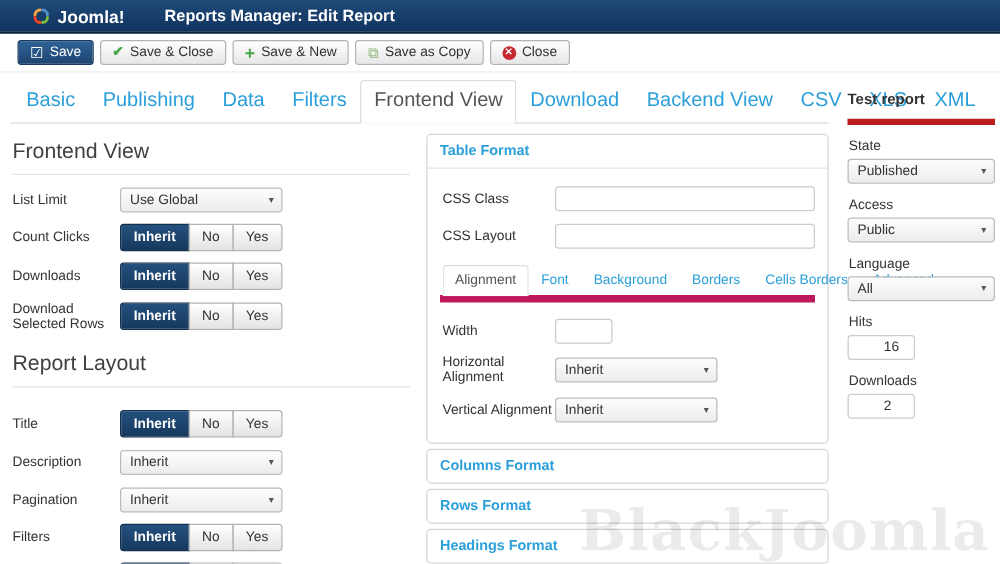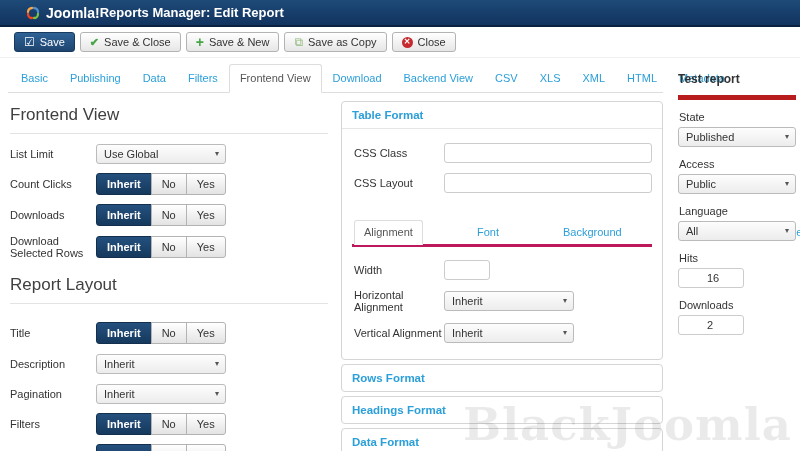--- a/index.html
+++ b/index.html
@@ -10,21 +10,21 @@
   }
 
   
   .navbar {
     height:27px; display:flex; align-items:center; padding-left:25px;
     background:linear-gradient(#1e4a78,#12335f);
     border-bottom:2px solid #0a2240;
   }
   .logo { display:flex; align-items:center; gap:5px; color:#fff; font-size:14px; font-weight:bold; }
   .logo svg { width:16px; height:16px; }
-  .navbar-title { color:#fff; font-size:13px; font-weight:bold; }
+  .navbar-title { color:#fff; font-size:13px; font-weight:bold; margin-left:32px; }
 
   
   .toolbar { padding:5px 10px 5px 14px; display:flex; gap:5px; align-items:center; border-bottom:1px solid #f0f0f0; }
   .btn {
     display:inline-flex; align-items:center; gap:5px; height:20px; padding:0 9px;
     font-size:11px; color:#333; cursor:pointer; border:1px solid #b3b3b3; border-radius:3px;
     background:linear-gradient(#ffffff,#e6e6e6); white-space:nowrap;
   }
   .btn-primary { background:linear-gradient(#2f6296,#1e4570); border-color:#173a5e; color:#fff; }
   .ic-save  { color:#fff; font-size:12px; line-height:1; }
@@ -38,21 +38,21 @@
   }
 
   
   .content { display:flex; padding:6px 8px 0 8px; }
   .main { width:655px; flex:0 0 655px; }
   .sidebar { flex:1; padding:0 2px 0 15px; }
 
   
   .tabbar { display:flex; border-bottom:1px solid #ddd; padding-left:2px; }
   .tab {
-    font-size:11px; color:#2b9fd9; padding:7px 10px 8px; cursor:pointer;
+    font-size:16px; color:#2b9fd9; padding:7px 10px 8px; cursor:pointer;
     border:1px solid transparent; margin-bottom:-1px; white-space:nowrap;
   }
   .tab.active { color:#555; background:#fff; border-color:#ddd; border-bottom-color:#fff; border-radius:3px 3px 0 0; }
 
   .panels { display:flex; gap:13px; padding-top:6px; }
   .col-left { width:320px; flex:0 0 320px; }
   .col-mid  { width:322px; flex:0 0 322px; padding-top:2px; }
 
   
   h2.section {
@@ -80,31 +80,31 @@
     cursor:pointer; margin-left:-1px;
   }
   .tbtn:first-child { border-radius:3px 0 0 3px; margin-left:0; }
   .tbtn:last-child  { border-radius:0 3px 3px 0; }
   .tbtn.active { background:linear-gradient(#24507e,#16395d); border-color:#122f4e; color:#fff; font-weight:bold; }
 
   .tinput {
     height:20px; border:1px solid #ccc; border-radius:3px; background:#fff;
     font-size:11px; color:#333; padding:0 6px; font-family:inherit; outline:none;
   }
-  .grow { flex:1; } .w46 { width:46px; } .w54 { width:66px;padding-left:28px; }
+  .grow { flex:1; } .w46 { width:46px; } .w54 { width:54px;padding-left:28px; }
 
   
   .panel { border:1px solid #d5d5d5; border-radius:4px; background:#fff; }
   .panel-header { padding:7px 10px; font-size:11.5px; font-weight:bold; color:#2b9fd9; cursor:pointer; }
   .panel.open > .panel-header { border-bottom:1px solid #e5e5e5; }
   .panel-body { padding:4px 10px 16px 10px; }
   .panel-body .flabel { width:92px; flex:0 0 92px; }
   .accordion { margin-top:4px; }
 
-  .subtabs { display:flex; border-bottom:3px solid #be185d; margin-top:27px; padding-left:2px;gap:44px; }
+  .subtabs { display:flex; border-bottom:6px solid #be185d; margin-top:13px; padding-left:2px; }
   .subtab {
     font-size:11px; color:#2b9fd9; padding:5px 9px 6px; cursor:pointer;
     border:1px solid transparent; margin-bottom:-1px; white-space:nowrap;
   }
   .subtab.active { color:#555; background:#fff; border-color:#ddd; border-bottom-color:#fff; border-radius:3px 3px 0 0; }
 
   
   .sidebar h3 {
     font-size:12px; font-weight:bold; color:#333;
     margin:8px 0 0 0; padding-bottom:9px; border-bottom:5px solid #b91c1c;
@@ -308,20 +308,23 @@
               <div class="select w130">
                 <span>Inherit</span>
                 <span class="caret">▾</span>
               </div>
             </div>
 
           </div>
         </div>
 
         <div class="panel accordion">
+          <div class="panel-header">Columns Format</div>
+        </div>
+        <div class="panel accordion">
           <div class="panel-header">Rows Format</div>
         </div>
         <div class="panel accordion">
           <div class="panel-header">Headings Format</div>
         </div>
         <div class="panel accordion">
           <div class="panel-header">Data Format</div>
         </div>
 
       </div>

